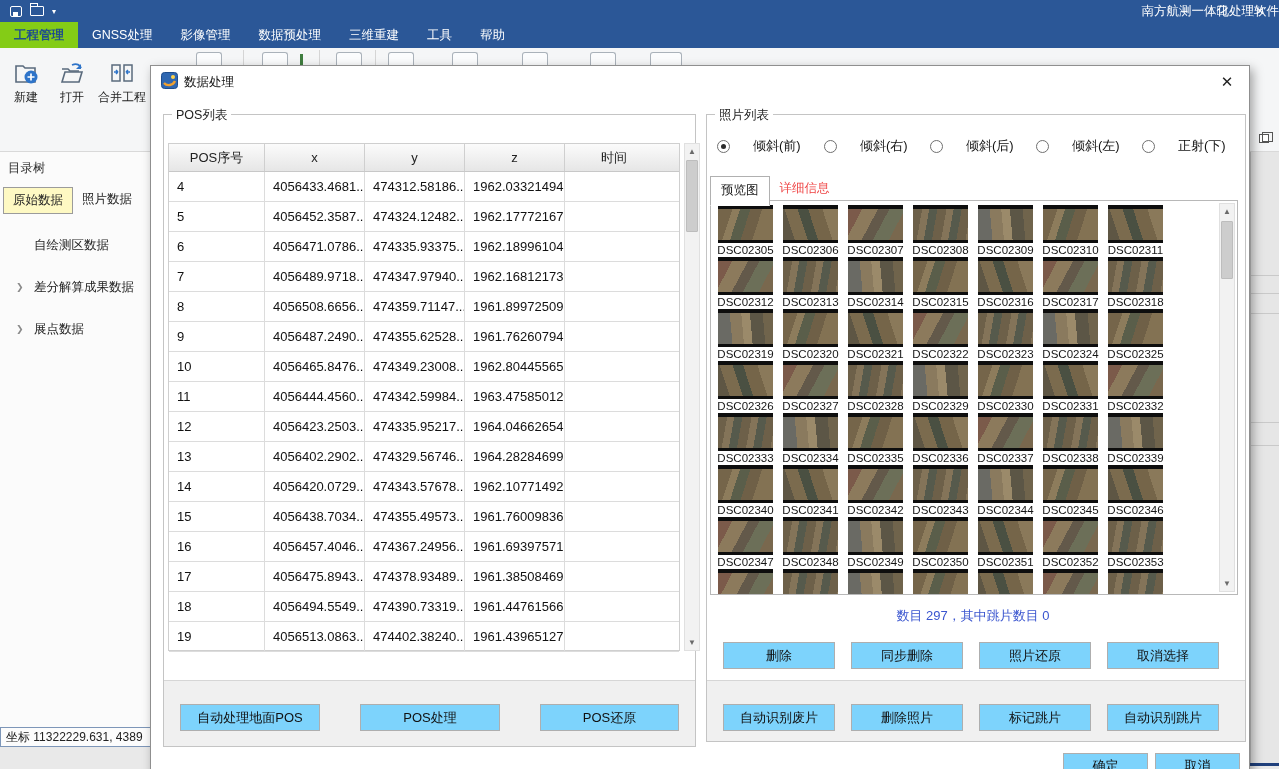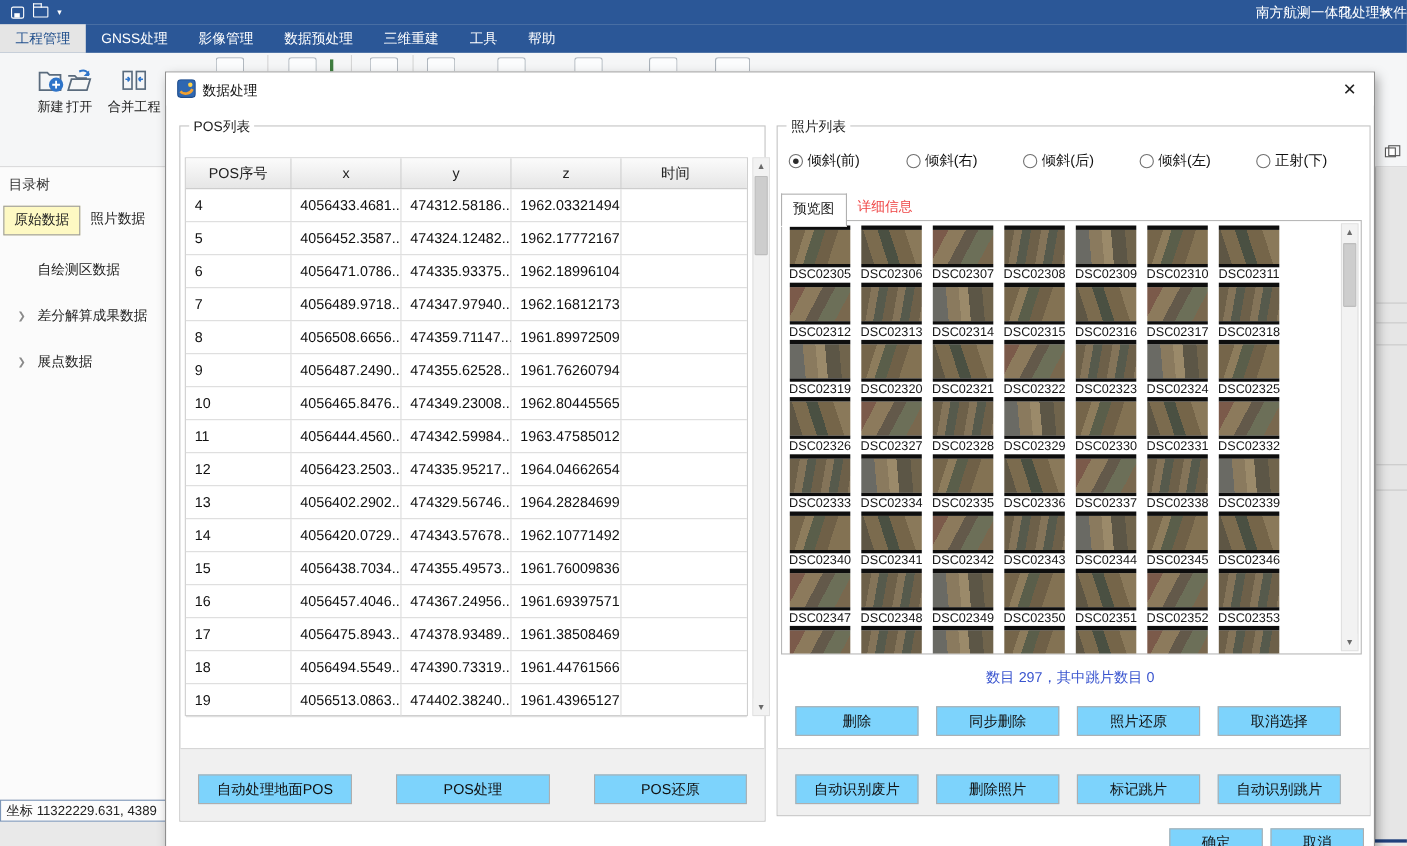--- a/index.html
+++ b/index.html
@@ -15,21 +15,21 @@
   .qa-folder { width:14px; height:10px; border:1.5px solid #fff; border-radius:1px; position:relative; }
   .qa-folder:before { content:""; position:absolute; left:-1px; top:-4px; width:6px; height:3px; border:1.5px solid #fff; border-bottom:none; }
   .qa-caret { font-size:8px; color:#fff; }
   .win-title { position:absolute; left:0; right:0; text-align:right; font-size:12.5px; pointer-events:none; }
   .win-controls { position:absolute; right:0; top:0; height:22px; display:flex; align-items:center; }
   .win-btn { width:38px; height:22px; display:flex; align-items:center; justify-content:center;
     color:#fff; font-size:12px; }
   .menubar { position:absolute; left:0; top:22px; width:1279px; height:26px; background:#2b5797;
     display:flex; align-items:flex-end; z-index:2; }
   .menu-tab { color:#fff; font-size:12.5px; padding:5px 14px 6px; height:26px; }
-  .menu-tab.active { background:#e5e5e5; color:#1f4e8c; font-weight:normal; }
+  .menu-tab.active { background:#84cc16; color:#1f4e8c; font-weight:bold; }
 
   .ribbon { position:absolute; left:0; top:48px; width:1279px; height:104px; background:#f5f6f7;
     border-bottom:1px solid #d9d9d9; z-index:1; }
   .tb-item { position:absolute; top:12px; width:44px; text-align:center; }
   .tb-item .tb-label { font-size:12px; color:#222; margin-top:3px; white-space:nowrap; }
   .ribbon-ghost { position:absolute; top:4px; width:26px; height:13px; border:1px solid #aab2ba;
     border-bottom:none; border-radius:3px 3px 0 0; background:#fbfcfd; }
   .ribbon-sep { position:absolute; top:2px; width:1px; height:15px; background:#d5d5d5; }
   .ribbon-green { position:absolute; top:6px; width:3px; height:11px; background:#3f7d3f; }
 
@@ -102,21 +102,21 @@
   .btn { background:#7dd3fc; border:1px solid #aeaeae; font-size:13px; color:#111;
     font-family:inherit; display:inline-flex; align-items:center; justify-content:center; }
   .pos-buttons { position:absolute; left:0; top:589px; width:533px; }
   .pos-btn { position:absolute; height:27px; }
   .photo-action-row { position:absolute; left:0; top:527px; width:540px; }
   .photo-footer-row { position:absolute; left:0; top:589px; width:540px; }
   .photo-btn { position:absolute; width:112px; height:27px; }
 
   
   .radio-row { position:absolute; left:0; top:22px; width:540px; height:22px; }
-  .radio-item { position:absolute; display:flex; align-items:center; gap:4px; }
+  .radio-item { position:absolute; display:flex; align-items:center; gap:23px; }
   .radio-circle { width:13px; height:13px; border:1px solid #707070; border-radius:50%; background:#fff; position:relative; }
   .radio-circle.checked:after { content:""; position:absolute; left:3px; top:3px; width:5px; height:5px;
     border-radius:50%; background:#2b2b2b; }
   .radio-label { font-size:13px; color:#111; }
   .photo-tabs { position:absolute; left:3px; top:60px; display:flex; }
   .photo-tab { font-size:12.5px; padding:5px 10px 6px; }
   .photo-tab.active { border:1px solid #b0b0b0; border-bottom:1px solid #fff; background:#fff; color:#222; position:relative; z-index:2; top:1px; }
   .photo-tab.disabled { color:#ef4444; }
   .photo-box { position:absolute; left:3px; top:85px; width:528px; height:395px; border:1px solid #b8b8b8;
     background:#fff; overflow:hidden; }
@@ -153,21 +153,21 @@
     <div class="menu-tab active">工程管理</div>
     <div class="menu-tab">GNSS处理</div>
     <div class="menu-tab">影像管理</div>
     <div class="menu-tab">数据预处理</div>
     <div class="menu-tab">三维重建</div>
     <div class="menu-tab">工具</div>
     <div class="menu-tab">帮助</div>
   </div>
 
 <div class="ribbon">
-  <div class="tb-item" style="left:24px">
+  <div class="tb-item" style="left:4px">
     <svg width="26" height="26" viewBox="0 0 26 26" style="margin:0 auto">
       <path d="M3 6h7l2 2h10v14H3z" fill="none" stroke="#5a6b7d" stroke-width="1.6"></path>
       <circle cx="18" cy="17" r="6.5" fill="#2e74c9"></circle>
       <path d="M18 13.5v7M14.5 17h7" stroke="#fff" stroke-width="1.7"></path>
     </svg>
     <div class="tb-label">新建</div>
   </div>
   <div class="tb-item" style="left:50px">
     <svg width="26" height="26" viewBox="0 0 26 26" style="margin:0 auto">
       <path d="M3 9h6l2 2h9" fill="none" stroke="#5a6b7d" stroke-width="1.6"></path>

